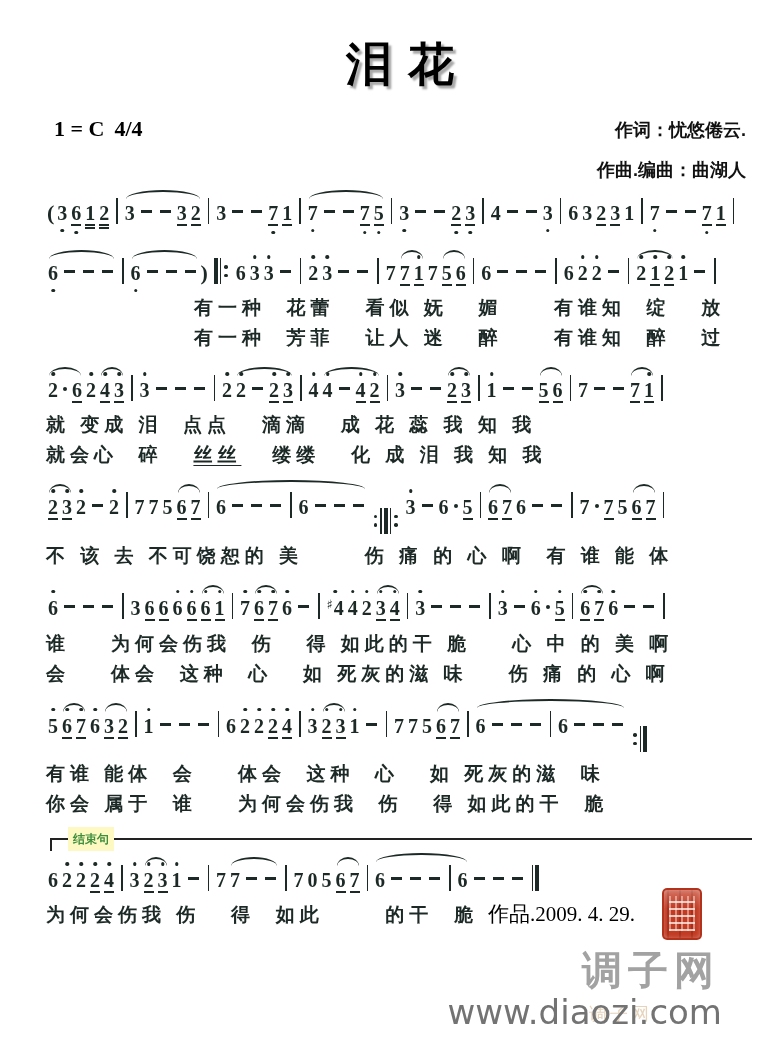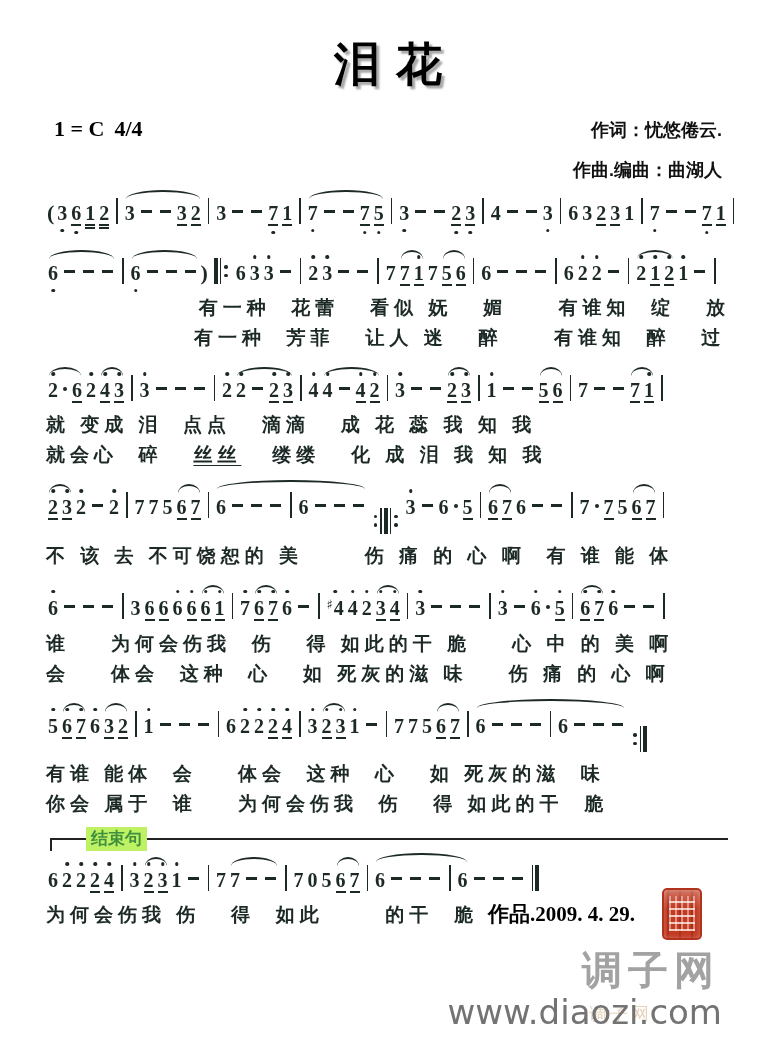--- a/index.html
+++ b/index.html
@@ -3,21 +3,21 @@
 <meta charset="utf-8">
 <style>
   :root{
     --ink:#1c2926;
     --green:#3f8f3f;
     --gray:#9c9c9c;
   }
   *{box-sizing:border-box;margin:0;padding:0}
   html,body{width:772px;height:1037px;background:#fff;overflow:hidden;
     font-family:"Liberation Sans",sans-serif;color:var(--ink)}
-  .page{position:relative;width:772px;height:1037px;padding:34px 42px 0 46px}
+  .page{position:relative;width:772px;height:1037px;padding:34px 18px 0 46px}
 
   
   .title{display:block;text-align:center;font-size:46px;font-weight:900;
     letter-spacing:16px;color:#000;text-shadow:3px 3px 2px #a8a8a8;
     margin-left:16px;margin-bottom:14px;font-family:"Liberation Sans",sans-serif}
   .meta-row{position:relative;height:70px}
   .keysig{position:absolute;left:8px;top:6px;font-family:"Liberation Serif",serif;
     font-weight:700;font-size:22px;color:#000}
   .keysig .ts{margin-left:10px}
   .credits{position:absolute;right:8px;top:0;text-align:right;font-weight:700;
@@ -53,25 +53,25 @@
 
   
   .lyric{display:block;white-space:pre;font-weight:700;font-size:19px;
     letter-spacing:5px;line-height:30px;color:var(--ink)}
   .seg.ul{text-decoration:underline;text-underline-offset:4px}
 
   
   .section-label{position:relative;height:24px;margin:8px 0 0}
   .section-label .rule{position:absolute;left:4px;right:2px;top:11px;height:2px;background:#222}
   .section-label .tick{position:absolute;left:4px;top:11px;width:2px;height:13px;background:#222}
-  .section-label .lbl{position:relative;display:inline-block;margin-left:40px;
-    background:#bef264;padding:0 5px;color:var(--green);font-weight:700;font-size:17px;line-height:24px}
-
-  
-  .footer-date{position:absolute;left:488px;top:900px;font-weight:700;font-size:21px;color:#000;
+  .section-label .lbl{position:relative;display:inline-block;margin-left:22px;
+    background:#fef9c3;padding:0 5px;color:var(--green);font-weight:700;font-size:12px;line-height:24px}
+
+  
+  .footer-date{position:absolute;left:488px;top:900px;font-weight:400;font-size:21px;color:#000;
     font-family:"Liberation Serif",serif}
   .seal{position:absolute;left:662px;top:888px;width:40px;height:52px;border-radius:5px;
     background:
       linear-gradient(rgba(255,255,255,.30),rgba(255,255,255,0) 40%),
       repeating-linear-gradient(90deg,#c23a22 0 5px,#a92f1a 5px 7px,#c23a22 7px 12px),
       #c23a22;
     box-shadow:inset 0 0 0 2px #b1331d, inset 0 0 6px rgba(255,255,255,.55)}
   .seal::after{content:"";position:absolute;left:7px;top:8px;right:7px;bottom:9px;
     background:
       repeating-linear-gradient(0deg,rgba(255,245,240,.75) 0 2px,transparent 2px 7px),
@@ -136,21 +136,21 @@
             <span class="bl"></span>
           </span><span class="nt">7</span><span class="slur"><span class="arc"></span><span class="nt u1">7</span><span class="nt u1">1<span class="da"></span></span></span><span class="nt">7</span><span class="slur"><span class="arc"></span><span class="nt u1">5</span><span class="nt u1">6</span></span><span class="barw">
             <span class="bl"></span>
           </span><span class="nt">6</span><span class="dash"></span><span class="dash"></span><span class="dash"></span><span class="barw">
             <span class="bl"></span>
           </span><span class="nt">6</span><span class="nt">2<span class="da"></span></span><span class="nt">2<span class="da"></span></span><span class="dash"></span><span class="barw">
             <span class="bl"></span>
           </span><span class="slur"><span class="arc"></span><span class="nt">2<span class="da"></span></span><span class="nt u1">1<span class="da"></span></span><span class="nt u1">2<span class="da"></span></span></span><span class="nt">1<span class="da"></span></span><span class="dash"></span><span class="barw">
             <span class="bl"></span>
           </span></span>
-        <span class="lyric" style="padding-left: 148px; text-align: right;"><span class="seg">有一种  花蕾   看似 妩   媚     有谁知  绽   放</span></span>
+        <span class="lyric" style="padding-left: 148px;"><span class="seg">有一种  花蕾   看似 妩   媚     有谁知  绽   放</span></span>
         <span class="lyric" style="padding-left: 148px;"><span class="seg">有一种  芳菲   让人 迷   醉     有谁知  醉   过</span></span>
       </div>
       <div class="system">
         <span class="notation"><span class="slur"><span class="arc"></span><span class="nt">2<span class="da"></span></span><span class="adot"></span><span class="nt u1">6</span></span><span class="nt">2<span class="da"></span></span><span class="slur"><span class="arc"></span><span class="nt u1">4<span class="da"></span></span><span class="nt u1">3<span class="da"></span></span></span><span class="barw">
             <span class="bl"></span>
           </span><span class="nt">3<span class="da"></span></span><span class="dash"></span><span class="dash"></span><span class="dash"></span><span class="barw">
             <span class="bl"></span>
           </span><span class="nt">2<span class="da"></span></span><span class="slur"><span class="arc"></span><span class="nt">2<span class="da"></span></span><span class="dash"></span><span class="nt u1">2<span class="da"></span></span><span class="nt u1">3<span class="da"></span></span></span><span class="barw">
             <span class="bl"></span>
           </span><span class="nt">4<span class="da"></span></span><span class="slur"><span class="arc"></span><span class="nt">4<span class="da"></span></span><span class="dash"></span><span class="nt u1">4<span class="da"></span></span><span class="nt u1">2<span class="da"></span></span></span><span class="barw">

